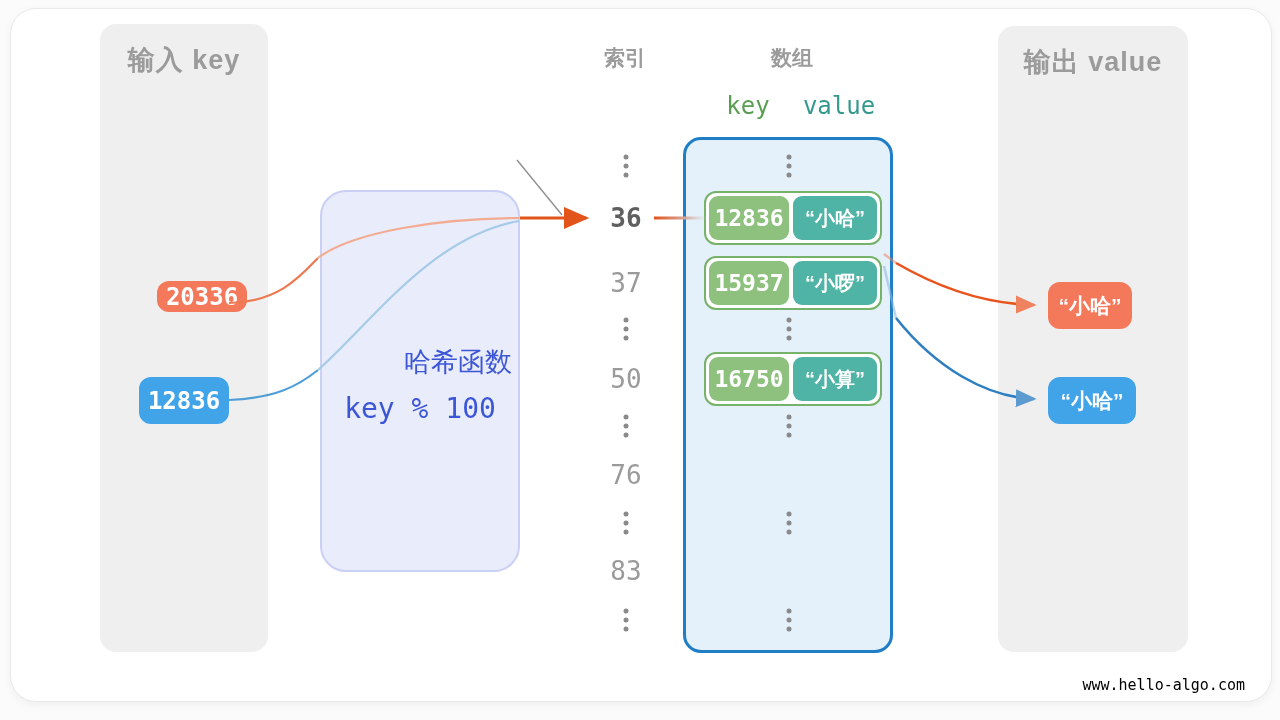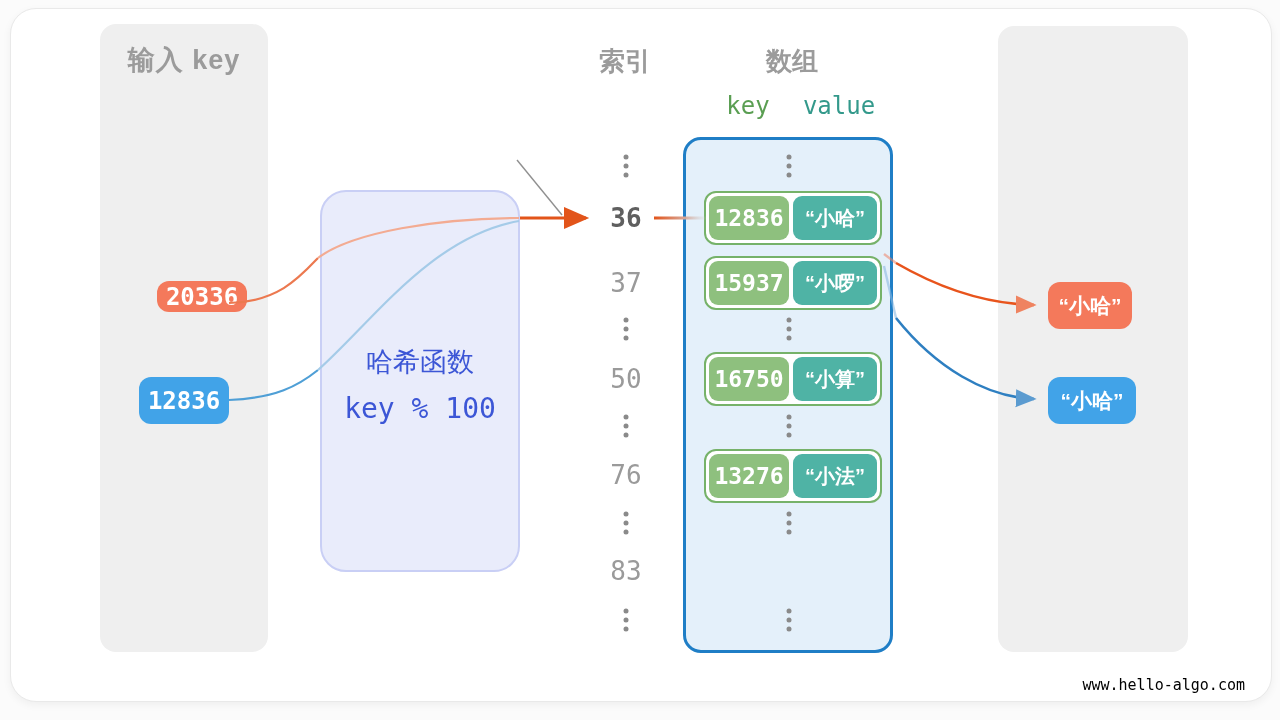--- a/index.html
+++ b/index.html
@@ -4,32 +4,32 @@
 <style>
   html,body{margin:0;padding:0;background:#fbfbfb;}
   .stage{position:relative;width:1280px;height:720px;overflow:hidden;
          font-family:"Liberation Sans",sans-serif;}
   .card{position:absolute;left:10px;top:8px;width:1260px;height:692px;
         background:#ffffff;border:1px solid #e9e9e9;border-radius:26px;
         box-shadow:0 3px 8px rgba(0,0,0,0.05);}
   .panel{position:absolute;background:#efefef;border-radius:16px;}
   .panel-title{position:absolute;font-size:27px;font-weight:bold;color:#9b9b9b;
                text-align:center;letter-spacing:1px;}
-  .col-title{position:absolute;font-size:26px;font-weight:bold;color:#9b9b9b;
+  .col-title{position:absolute;font-size:21px;font-weight:bold;color:#9b9b9b;
              transform:translateX(-50%);white-space:nowrap;}
   .chip{position:absolute;display:flex;align-items:center;justify-content:center;
         border-radius:12px;color:#fff;font-weight:bold;}
   .chip.mono{font-family:"DejaVu Sans Mono",monospace;font-size:24px;}
   .chip.cjk{font-size:21px;}
   .c-orange{background:#f4795b;}
   .c-blue{background:#41a3e8;}
   .hashbox{position:absolute;left:320px;top:190px;width:200px;height:382px;
            background:#e9ecfb;border:2px solid #c9cff5;border-radius:26px;box-sizing:border-box;}
   .hash-title{position:absolute;left:320px;top:344px;width:200px;text-align:center;
-              font-size:27px;color:#3c56d6;font-weight:500;}
+              font-size:27px;color:#3c56d6;font-weight:500;padding-left:38px;}
   .hash-formula{position:absolute;left:320px;top:392px;width:200px;text-align:center;
                 font-family:"DejaVu Sans Mono",monospace;font-size:28px;color:#3c56d6;}
   .collision{position:absolute;left:443px;top:112px;width:148px;height:47px;
              background:#fbe3e3;border-radius:10px;display:flex;align-items:center;
              justify-content:center;font-size:27px;font-weight:bold;color:#e03131;}
   .idx{position:absolute;transform:translate(-50%,-50%);
        font-family:"DejaVu Sans Mono",monospace;font-size:26px;color:#9a9a9a;}
   .idx.hot{color:#5f5f5f;font-weight:bold;}
   .kv-header{position:absolute;font-family:"DejaVu Sans Mono",monospace;font-size:24px;
              transform:translateX(-50%);}
@@ -126,36 +126,33 @@
     </div>
   <div class="pair" style="top:352px;">
     <div class="kbox">16750</div>
     <div class="vbox">“小算”</div>
   </div>
   <div class="vdots" style="left:789px;top:426px;">
       <i></i>
       <i></i>
       <i></i>
     </div>
-  <div class="pair" style="top:449px;">
-    <div class="kbox">13276</div>
-    <div class="vbox">“小法”</div>
-  </div>
   <div class="vdots" style="left:789px;top:523px;">
       <i></i>
       <i></i>
       <i></i>
     </div>
   <div class="vdots" style="left:789px;top:620px;">
       <i></i>
       <i></i>
       <i></i>
     </div>
 
   <div class="panel" style="left:998px;top:26px;width:190px;height:626px;"></div>
+  <div class="panel-title" style="left:998px;top:44px;width:190px;">输出 value</div>
   <div class="chip cjk c-orange" style="left:1048px;top:282px;width:84px;height:47px;">“小哈”</div>
   <div class="chip cjk c-blue" style="left:1048px;top:377px;width:88px;height:47px;">“小哈”</div>
 
   <div class="watermark">www.hello-algo.com</div>
 
   <svg class="overlay" width="1280" height="720" viewBox="0 0 1280 720">
     <defs>
       <marker id="mOrange" markerWidth="9" markerHeight="8" refX="7" refY="3.5" orient="auto">
         <path d="M0,0 L8,3.5 L0,7 Z" fill="#e2541a"></path>
       </marker>

